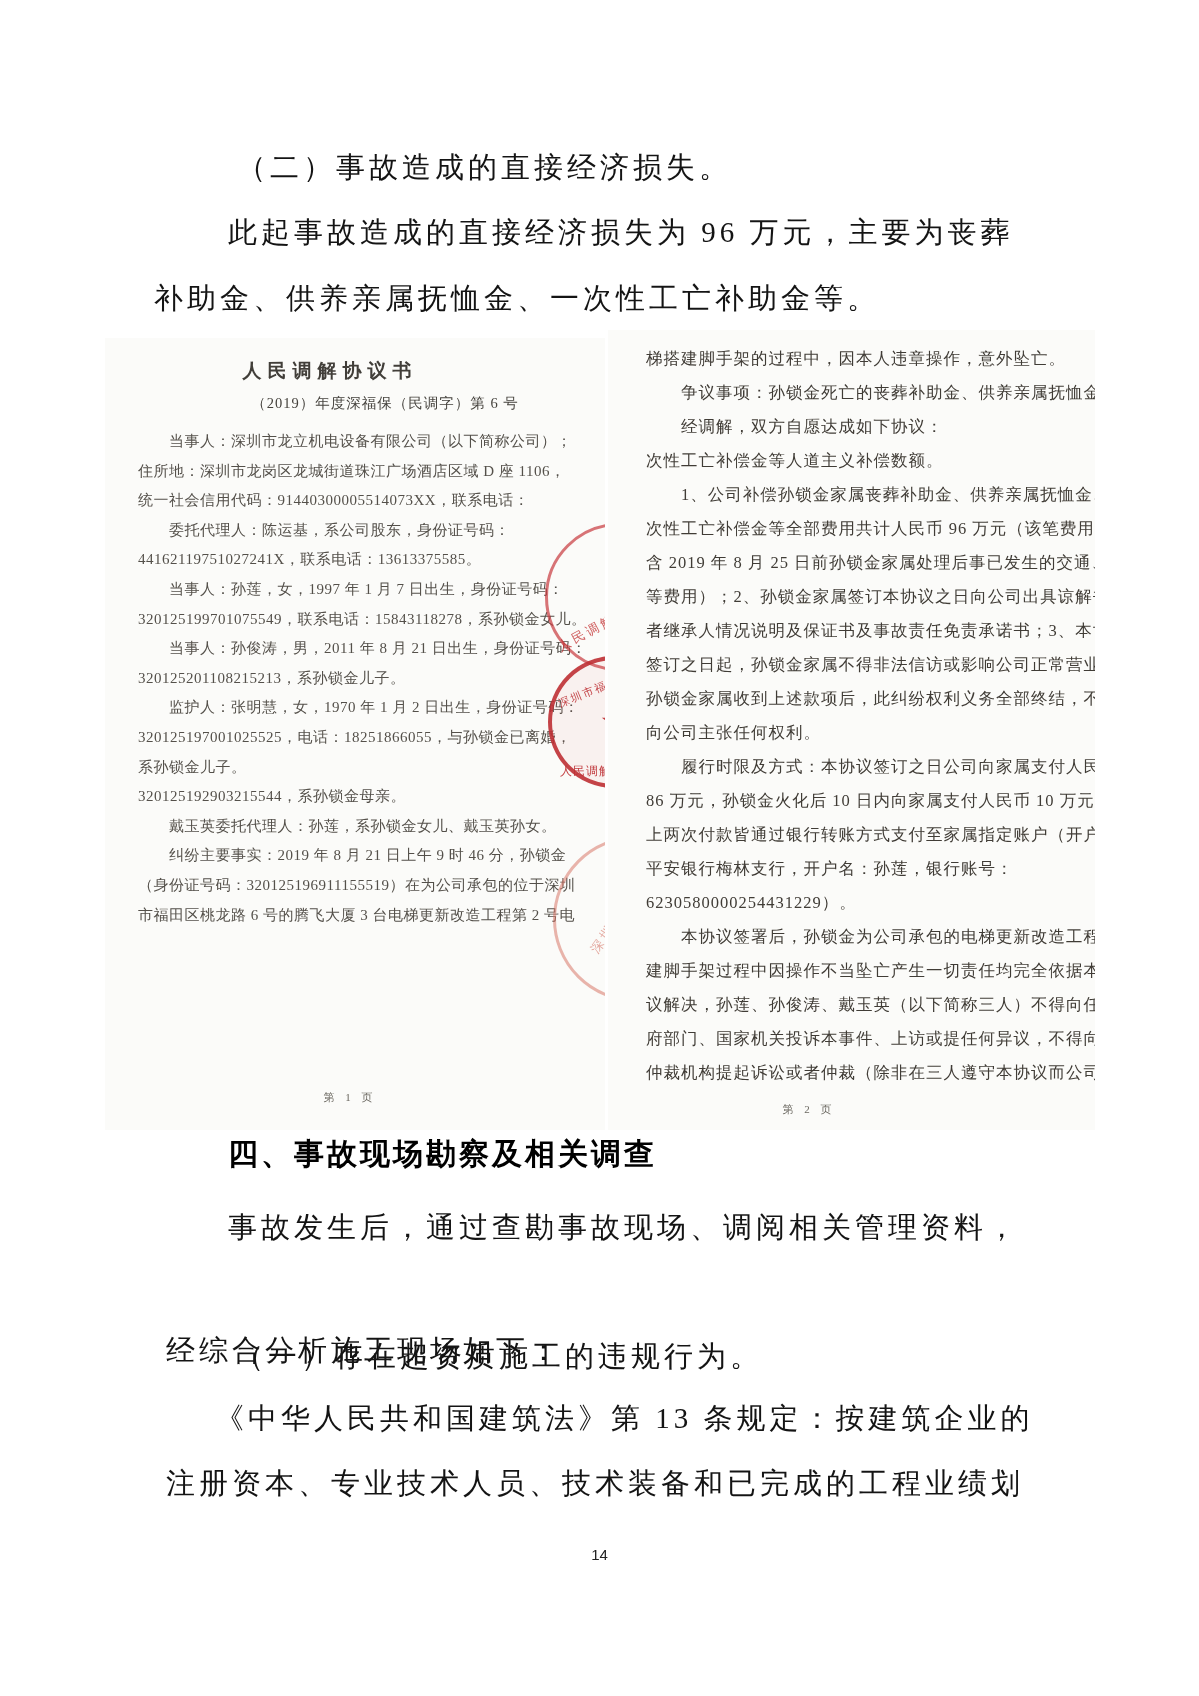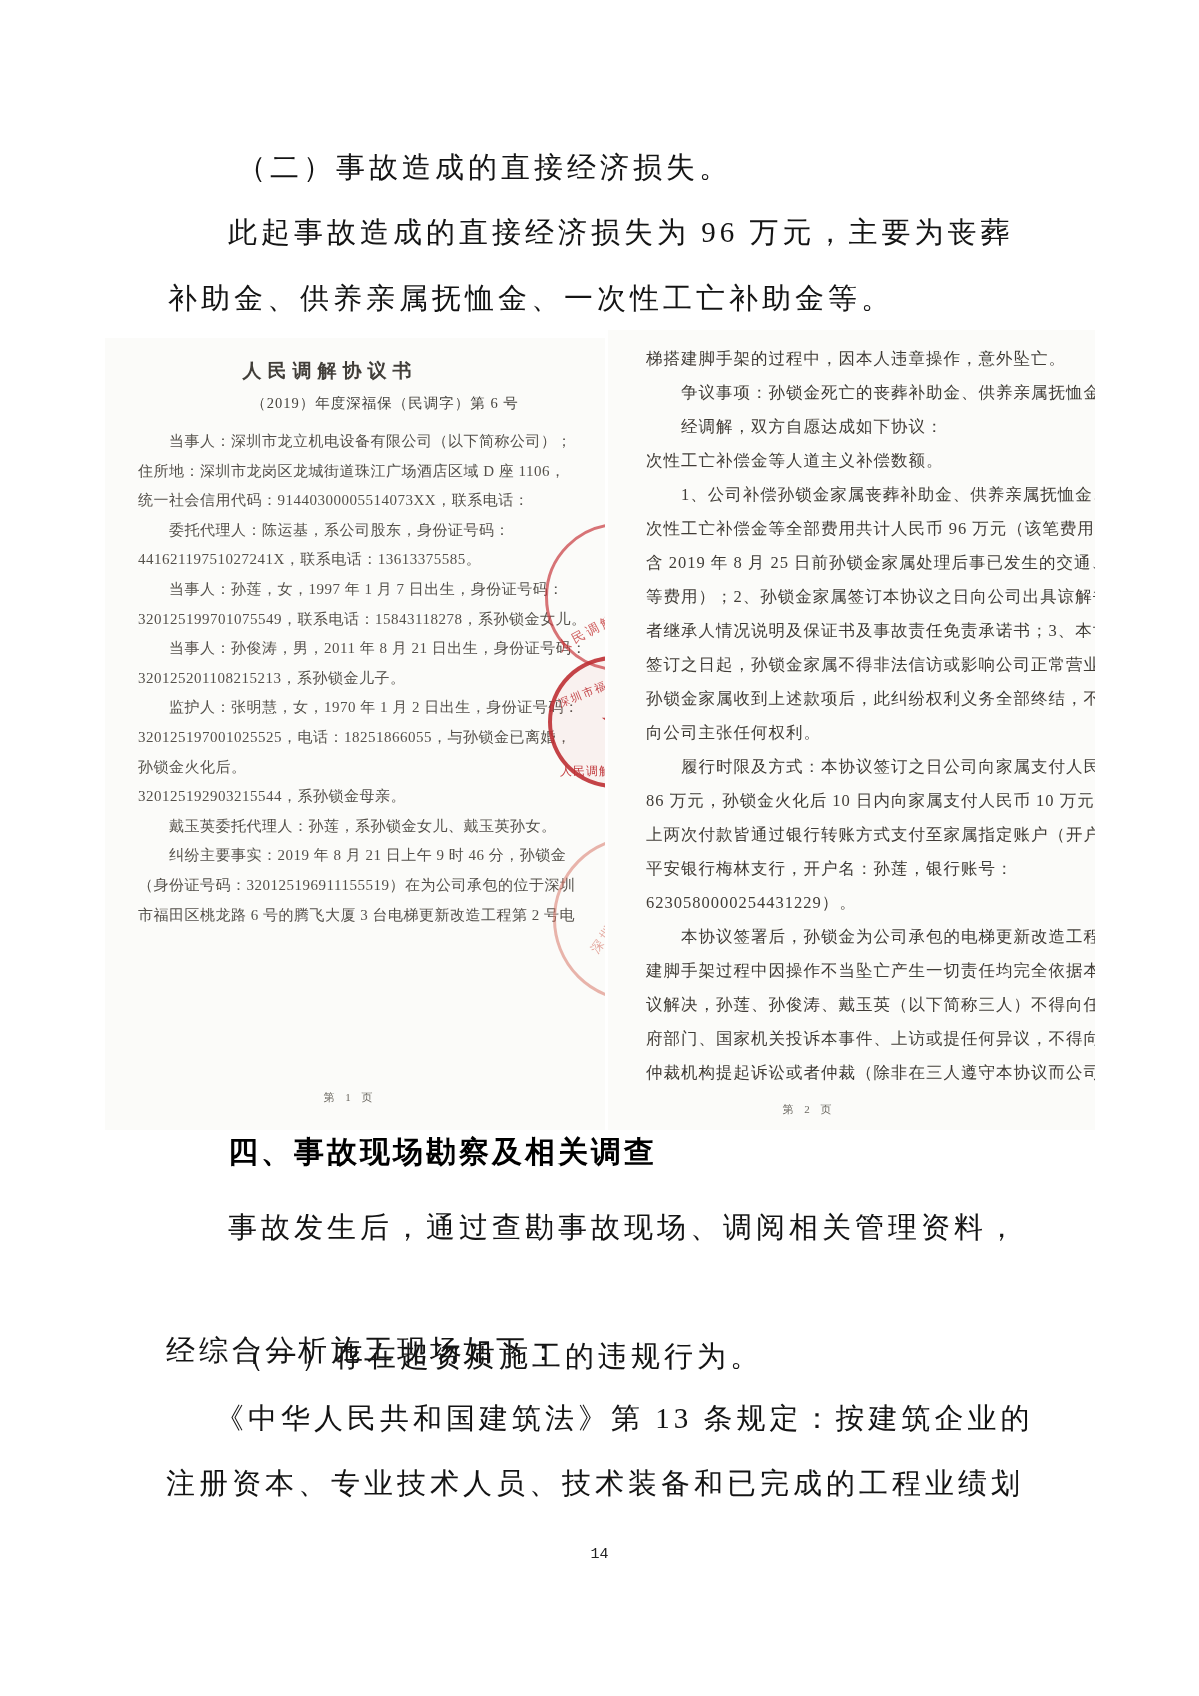--- a/index.html
+++ b/index.html
@@ -6,26 +6,26 @@
   body{
     width:1199px;height:1696px;position:relative;background:#ffffff;
     font-family:"Liberation Serif", serif; overflow:hidden;
   }
   
   .body-line{
     position:absolute; font-size:29px; color:#141414;
     letter-spacing:4px; white-space:pre; line-height:1.2;
   }
   .h-bold{
-    font-family:Liberation Mono, monospace; font-weight:700;
+    font-family:Liberation Serif, serif; font-weight:700;
     font-size:30px; letter-spacing:3px; color:#000;
   }
   .page-num{
     position:absolute; left:0; right:0; top:1546px; text-align:center;
-    font-family:Liberation Mono, monospace; font-size:15px; color:#222;
+    font-family:Liberation Sans, sans-serif; font-size:15px; color:#222;
   }
   
   .scan{
     position:absolute; background:#fbfbf9; overflow:hidden;
   }
   #scan-left{left:105px; top:338px; width:500px; height:792px;}
   #scan-right{left:608px; top:330px; width:487px; height:800px;}
   .scan-title{
     margin-top:20px; text-align:center; padding-right:50px;
     font-size:19px; font-weight:700; letter-spacing:6px; color:#413e39;
@@ -83,38 +83,38 @@
   #stamp3 .stamp-text{
     position:absolute; left:14px; top:58px; transform:rotate(-55deg);
     font-size:13px; color:rgba(210,100,85,.55); letter-spacing:3px; white-space:pre;
   }
 </style>
 </head>
 <body>
 
 <div class="body-line" style="left:237px; top:150px;">（二）事故造成的直接经济损失。</div>
 <div class="body-line" style="left:228px; top:215px;">此起事故造成的直接经济损失为 96 万元，主要为丧葬</div>
-<div class="body-line" style="left:168px; top:281px;">补助金、供养亲属抚恤金、一次性工亡补助金等。</div>
+<div class="body-line" style="left:154px; top:281px;">补助金、供养亲属抚恤金、一次性工亡补助金等。</div>
 
 <div class="scan" id="scan-left">
   <div class="scan-title">人民调解协议书</div>
   <div class="scan-docnum">（2019）年度深福保（民调字）第 6 号</div>
   <div class="lines">
       <div>　　当事人：深圳市龙立机电设备有限公司（以下简称公司）；</div>
       <div>住所地：深圳市龙岗区龙城街道珠江广场酒店区域 D 座 1106，</div>
       <div>统一社会信用代码：91440300005514073XX，联系电话：</div>
       <div>　　委托代理人：陈运基，系公司股东，身份证号码：</div>
       <div>44162119751027241X，联系电话：13613375585。</div>
       <div>　　当事人：孙莲，女，1997 年 1 月 7 日出生，身份证号码：</div>
       <div>320125199701075549，联系电话：15843118278，系孙锁金女儿。</div>
       <div>　　当事人：孙俊涛，男，2011 年 8 月 21 日出生，身份证号码：</div>
       <div>320125201108215213，系孙锁金儿子。</div>
       <div>　　监护人：张明慧，女，1970 年 1 月 2 日出生，身份证号码：</div>
       <div>320125197001025525，电话：18251866055，与孙锁金已离婚，</div>
-      <div>孙锁金火化后。</div>
+      <div>系孙锁金儿子。</div>
       <div>320125192903215544，系孙锁金母亲。</div>
       <div>　　戴玉英委托代理人：孙莲，系孙锁金女儿、戴玉英孙女。</div>
       <div>　　纠纷主要事实：2019 年 8 月 21 日上午 9 时 46 分，孙锁金</div>
       <div>（身份证号码：320125196911155519）在为公司承包的位于深圳</div>
       <div>市福田区桃龙路 6 号的腾飞大厦 3 台电梯更新改造工程第 2 号电</div>
     </div>
   <div class="scan-footer">第 1 页</div>
 
   <div class="stamp" id="stamp1">
     <span class="stamp-text">人民调解委</span>

